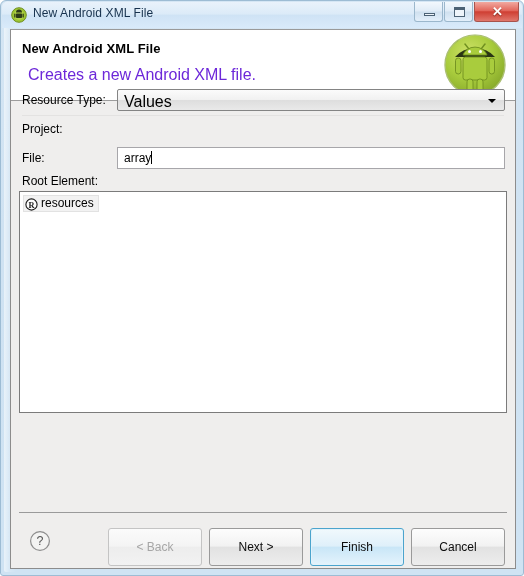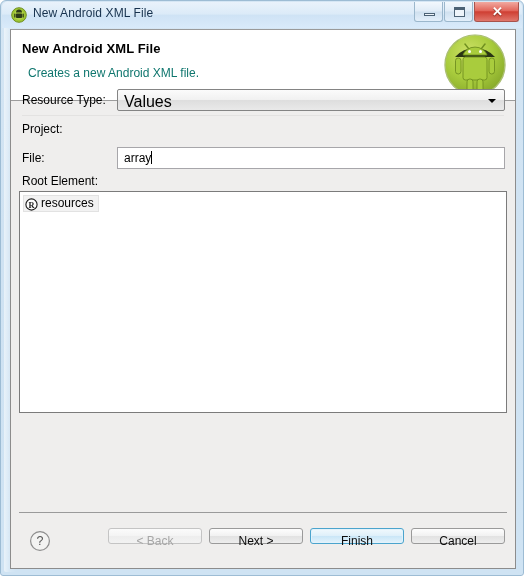--- a/index.html
+++ b/index.html
@@ -144,22 +144,22 @@
     position: absolute;
     left: 11px; top: 11px;
     font-size: 13px;
     font-weight: bold;
     color: #000000;
     letter-spacing: 0.1px;
   }
   .header-sub {
     position: absolute;
     left: 17px; top: 36px;
-    font-size: 12px;
-    color: #0f766e;
+    font-size: 16px;
+    color: #6d28d9;
   }
   .header-logo {
     position: absolute;
     right: 8px; top: 3px;
     width: 64px; height: 64px;
   }
 
   
   .form {
     position: absolute;
@@ -300,21 +300,21 @@
   }
   .buttons {
     position: absolute;
     right: 10px;
     top: 498px;
     display: flex;
     gap: 7px;
   }
   .btn {
     width: 94px;
-    height: 16px;
+    height: 38px;
     box-sizing: border-box;
     border: 1px solid #9a9a9a;
     border-radius: 3px;
     background: linear-gradient(to bottom, #fdfdfd 0%, #f2f2f2 47%, #e2e2e2 51%, #ededed 100%);
     font-size: 12px;
     color: #0d0d0d;
     font-family: "Liberation Sans", sans-serif;
     text-align: center;
     line-height: 24px;
     padding: 0;

